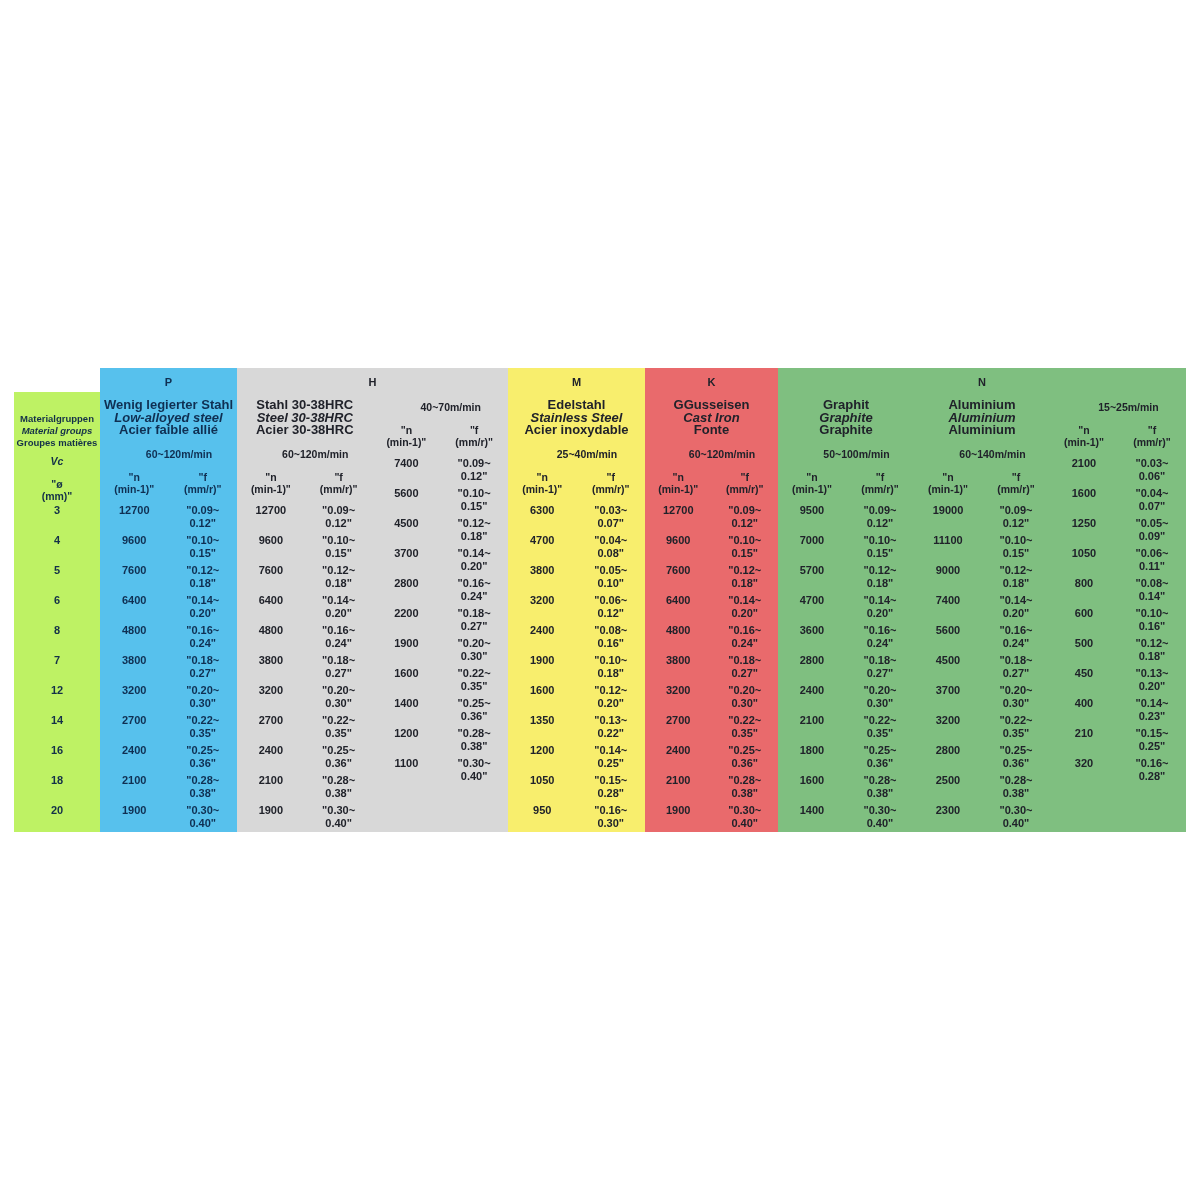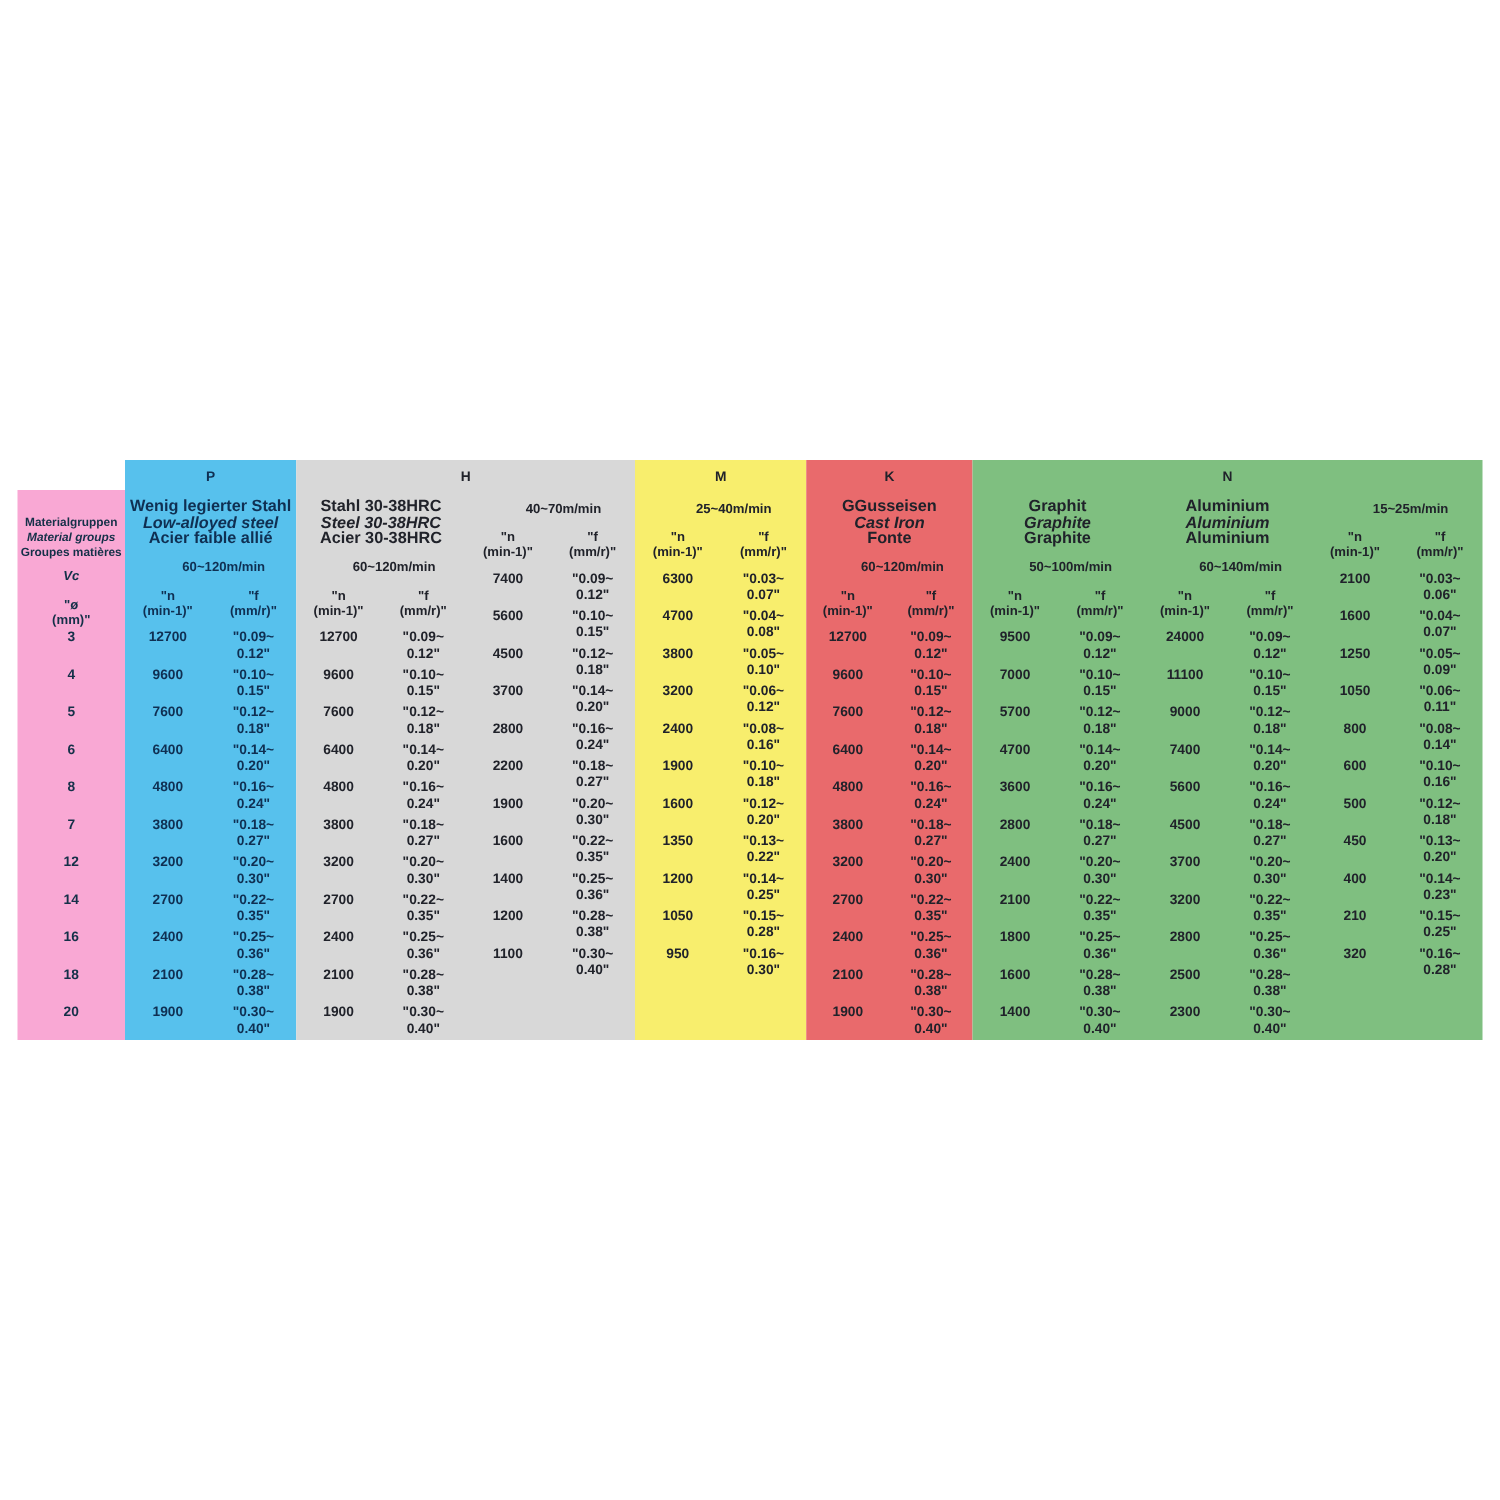--- a/index.html
+++ b/index.html
@@ -26,21 +26,21 @@
   .nf{height:36px;display:flex;padding-top:5px;box-sizing:border-box;}
   .nf .cell{width:50%;text-align:center;font-size:10.5px;font-weight:bold;line-height:12px;white-space:pre-line;}
   .rows{flex:1;}
   .drow{height:30px;display:flex;}
   .drow .cell{width:50%;box-sizing:border-box;padding-top:2px;text-align:center;font-size:11px;font-weight:bold;line-height:13px;white-space:pre-line;}
 </style>
 </head>
 <body>
 
 <div class="table">
-  <div class="leftcol" style="background: #f9a8d4; color: rgb(20, 48, 72); margin-top: 24px;">
+  <div class="leftcol" style="background: #bef264; color: rgb(20, 48, 72); margin-top: 24px;">
     <div class="lh-letter"></div>
     <div class="lh-names">
       <span class="nm b">Materialgruppen</span>
       <span class="nm i">Material groups</span>
       <span class="nm b">Groupes matières</span>
     </div>
     <div class="lh-vc">Vc</div>
     <div class="lh-dia">"ø
 (mm)"</div>
     <div class="dia-rows">
@@ -273,20 +273,25 @@
 0.40"</div>
               </div>
             </div>
           </div>
         </div>
       </div>
       <div class="group" style="background: rgb(248, 238, 109); color: rgb(32, 34, 42); width: 137px;">
         <div class="g-letter">M</div>
         <div class="materials">
           <div class="material">
+            <div class="names">
+              <div class="nm b">Edelstahl</div>
+              <div class="nm i">Stainless Steel</div>
+              <div class="nm b">Acier inoxydable</div>
+            </div>
             <div class="vc">25~40m/min</div>
             <div class="nf">
               <div class="cell">"n
 (min-1)"</div>
               <div class="cell">"f
 (mm/r)"</div>
             </div>
             <div class="rows">
               <div class="drow">
                 <div class="cell">6300</div>
@@ -505,21 +510,21 @@
             </div>
             <div class="vc">60~140m/min</div>
             <div class="nf">
               <div class="cell">"n
 (min-1)"</div>
               <div class="cell">"f
 (mm/r)"</div>
             </div>
             <div class="rows">
               <div class="drow">
-                <div class="cell">24000</div>
+                <div class="cell">19000</div>
                 <div class="cell">"0.09~
 0.12"</div>
               </div>
               <div class="drow">
                 <div class="cell">11100</div>
                 <div class="cell">"0.10~
 0.15"</div>
               </div>
               <div class="drow">
                 <div class="cell">9000</div>

